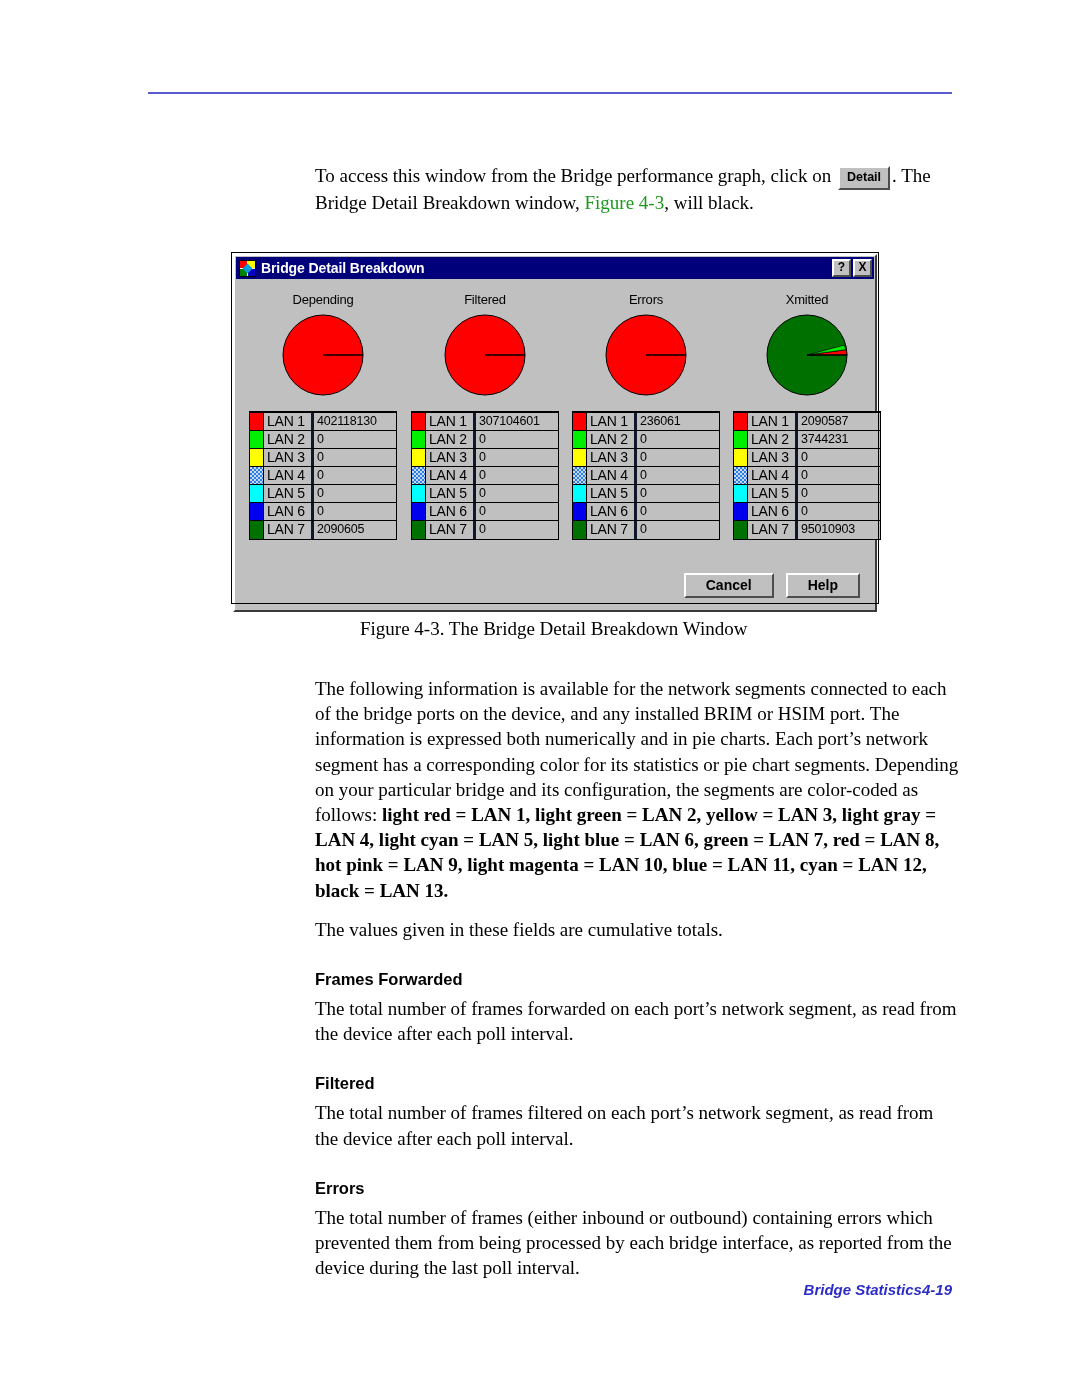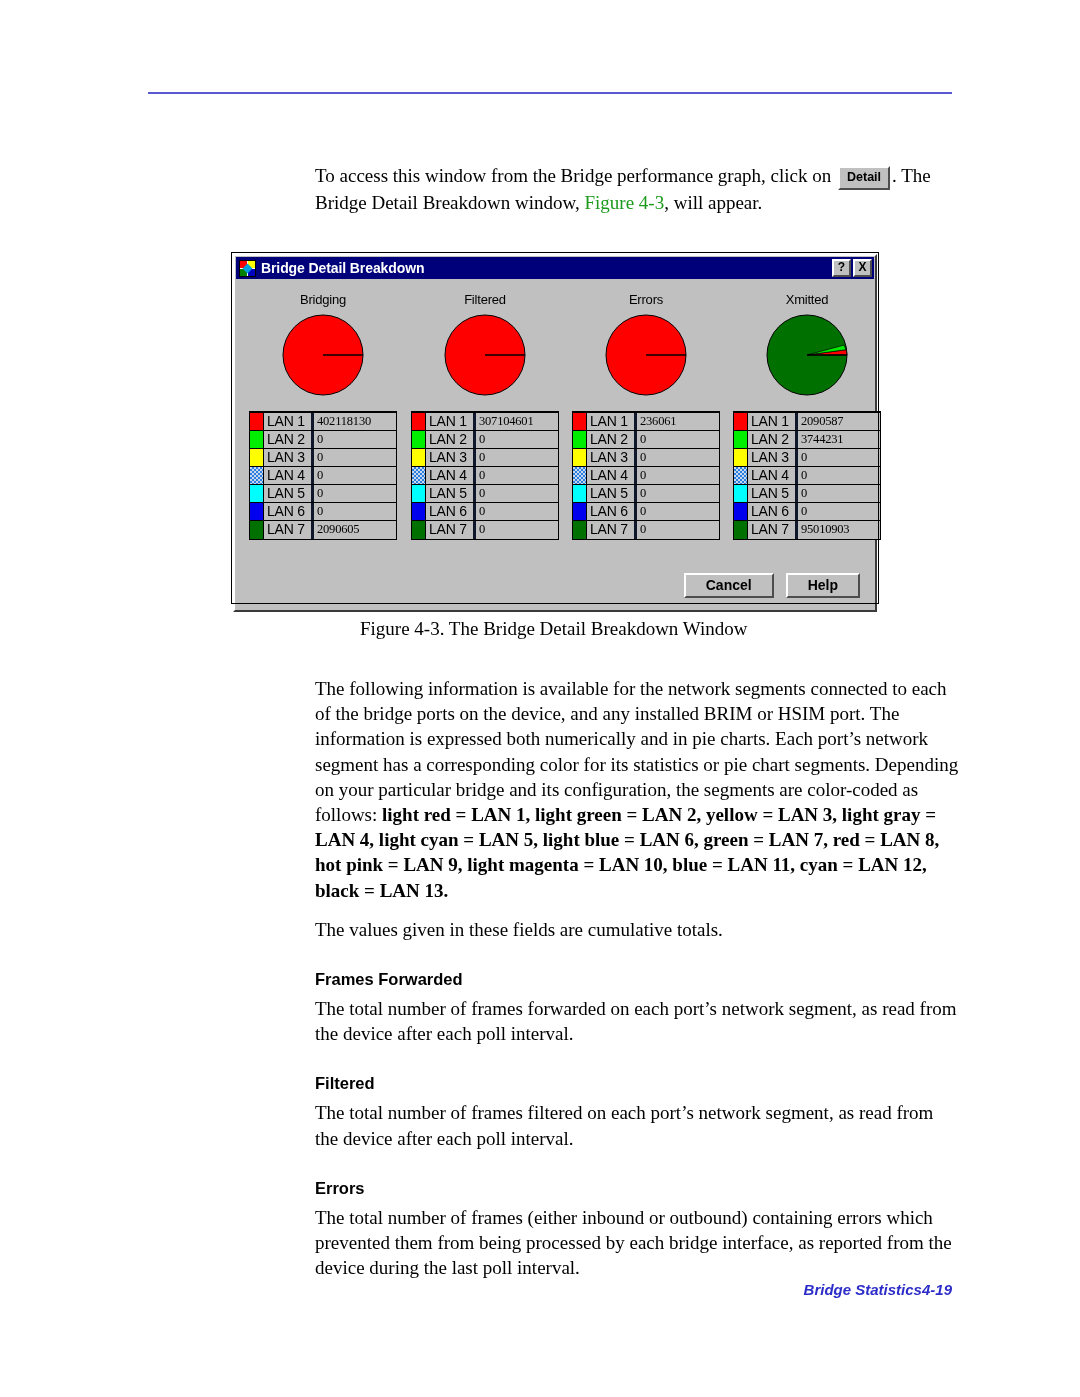--- a/index.html
+++ b/index.html
@@ -265,21 +265,20 @@
   }
   .lval {
     flex: 1;
     font-size: 12.5px;
     line-height: 17px;
     padding-left: 3px;
     color: #000;
     white-space: nowrap;
     overflow: hidden;
     letter-spacing: -0.2px;
-    font-family: Liberation Serif, serif;
   }
 
   
   .dlg-buttons {
     position: absolute;
     right: 15px;
     bottom: 12px;
     display: flex;
     gap: 12px;
   }
@@ -306,21 +305,21 @@
 
 <div class="page-header">
   <div class="hdr-rule"></div>
 </div>
 
 <div class="content">
   <p class="para">
     <span>To access this window from the Bridge performance graph, click on</span>
     <span class="inline-btn">Detail</span><span>. The</span>
     <span>Bridge Detail Breakdown window,</span>
-    <span class="xref">Figure 4-3</span><span>, will appear.</span>
+    <span class="xref">Figure 4-3</span><span>, will black.</span>
   </p>
 </div>
 
 <div class="dialog">
 
   <div class="titlebar">
     <span class="title-icon">
       <i class="ti-a"></i>
         <i class="ti-b"></i>
         <i class="ti-c"></i>
@@ -330,21 +329,21 @@
     <span class="title-text">Bridge Detail Breakdown</span>
     <span class="title-buttons">
       <span class="tb-btn">?</span>
       <span class="tb-btn">X</span>
     </span>
   </div>
 
   <div class="dialog-body">
 
     <div class="col col-0">
-      <div class="col-title">Bridging</div>
+      <div class="col-title">Depending</div>
       <div class="pie-wrap">
         <svg class="pie" width="84" height="84" viewBox="0 0 84 84">
           <ellipse cx="42" cy="42" rx="40" ry="40" fill="#ff0000" stroke="#000000" stroke-width="1"></ellipse>
           <line x1="42" y1="42" x2="82" y2="42" stroke="#000000" stroke-width="1.6"></line>
         </svg>
       </div>
       <div class="legend">
         <div class="lrow">
             <span class="swatch sw-lan1"></span>
             <span class="lname">LAN 1</span>

